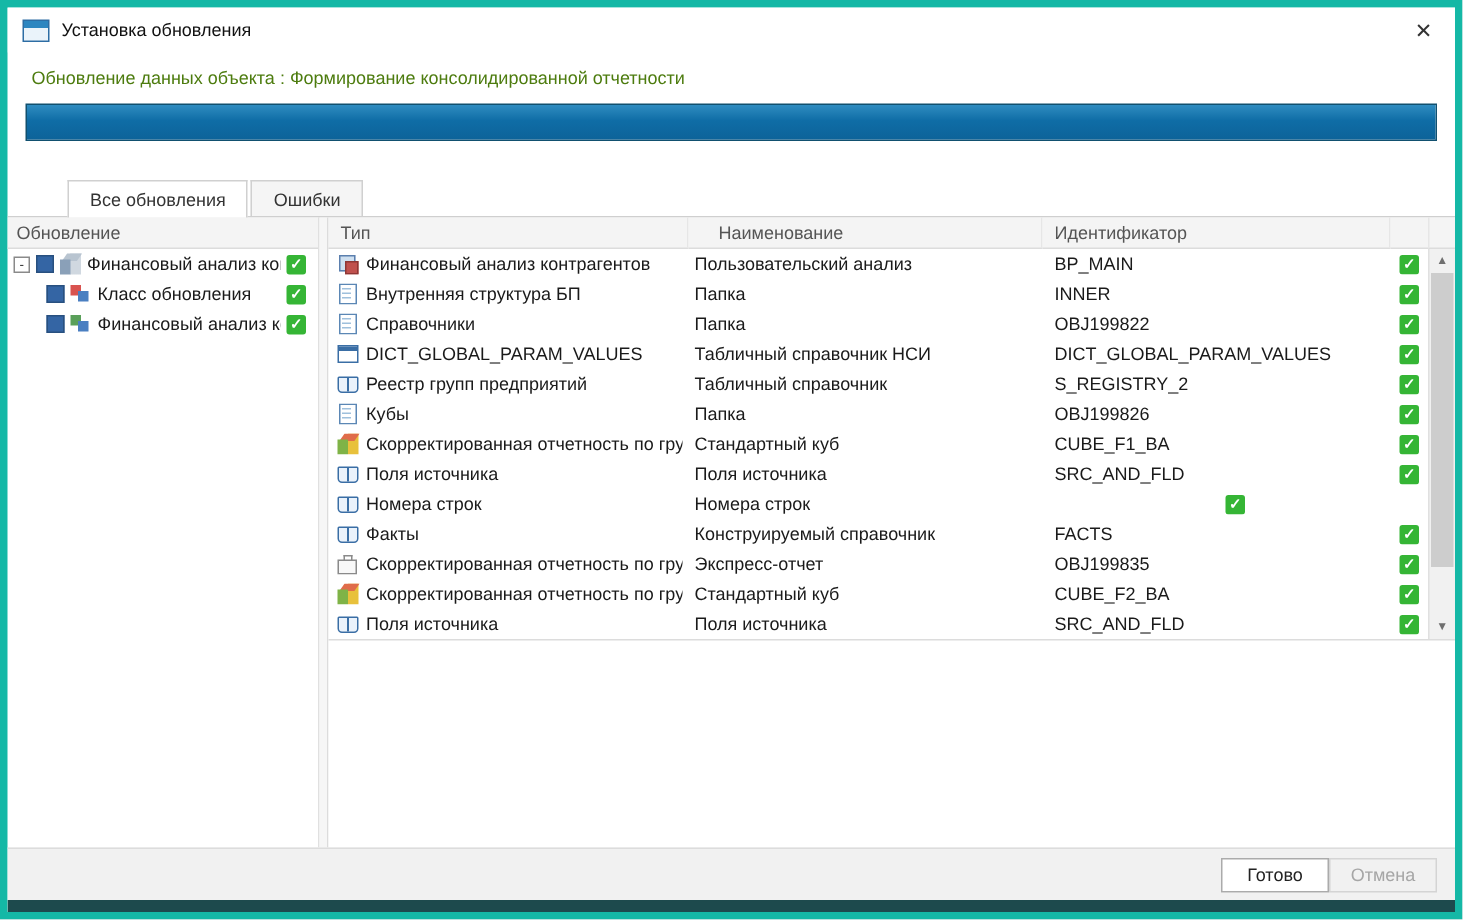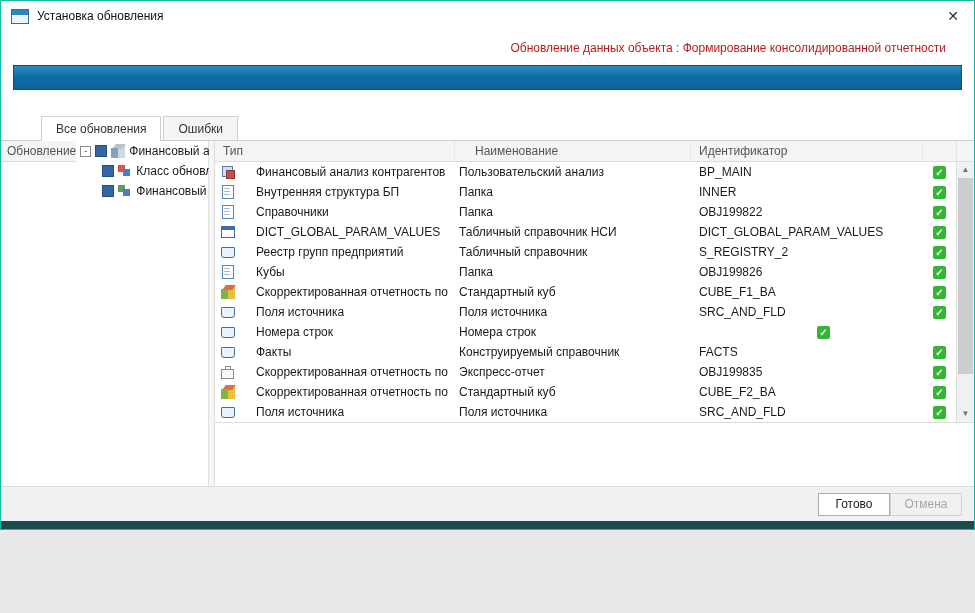--- a/index.html
+++ b/index.html
@@ -1,40 +1,40 @@
 <!DOCTYPE html>
 <html><head>
 <meta charset="utf-8">
 <style>
   html,body{margin:0;padding:0;background:#e8e8e8;}
   body{width:975px;height:613px;font-family:"Liberation Sans",sans-serif;font-size:12px;color:#1a1a1a;}
-  .window{box-sizing:border-box;width:975px;height:530px;border:1px solid #14b8a6;background:#fff;display:flex;flex-direction:column;overflow:hidden;}
+  .window{box-sizing:border-box;width:975px;height:613px;border:5px solid #14b8a6;background:#fff;display:flex;flex-direction:column;overflow:hidden;}
 
   
   .titlebar{height:30px;display:flex;align-items:center;padding:0 10px;background:#fff;flex:0 0 auto;}
   .app-icon{width:16px;height:13px;border:1px solid #2d6da4;background:linear-gradient(#2d86c0 35%,#eaf3fa 35%);margin-right:8px;flex:0 0 auto;}
   .title{font-size:12px;color:#111;}
   .close-btn{margin-left:auto;width:22px;text-align:center;font-size:14px;color:#333;cursor:pointer;line-height:22px;}
 
   
-  .subtitle{padding:10px 28px 10px;color:#b91c1c;flex:0 0 auto;text-align:right;}
+  .subtitle{padding:10px 16px 10px;color:#4d7c0f;flex:0 0 auto;}
   .progress{margin:0 12px;height:23px;border:1px solid #11506f;background:#e6e6e6;flex:0 0 auto;}
   .progress-fill{height:100%;background:linear-gradient(#2f8cc0,#0f6da6 45%,#0d6399);}
 
   
   .tabs{margin-top:26px;padding-left:12px;display:flex;position:relative;z-index:2;flex:0 0 auto;margin-left:28px;}
   .tab{padding:5px 14px 4px;border:1px solid #d0d0d0;border-bottom:none;background:#f5f5f5;color:#333;margin-right:2px;cursor:pointer;}
   .tab.active{background:#fff;margin-bottom:-1px;padding-bottom:5px;}
 
   
   .content{flex:1;display:flex;border-top:1px solid #cfcfcf;min-height:0;}
   .pane-header{height:21px;box-sizing:border-box;background:#f4f4f4;border-bottom:1px solid #dcdcdc;color:#555;display:flex;align-items:center;}
 
   
-  .tree-pane{width:207px;flex:0 0 auto;display:flex;border-right:1px solid #e0e0e0;}
+  .tree-pane{width:207px;flex:0 0 auto;display:flex;flex-direction:column;border-right:1px solid #e0e0e0;}
   .tree-pane .pane-header{padding-left:6px;}
   .tree-body{flex:1;}
   .tree-item{height:20px;display:flex;align-items:center;gap:4px;padding-right:4px;}
   .tree-item.lvl0{padding-left:4px;}
   .tree-item.lvl1{padding-left:26px;}
   .expander{width:9px;height:9px;box-sizing:content-box;border:1px solid #8a8a8a;background:#fff;font-size:9px;line-height:8px;text-align:center;color:#333;flex:0 0 auto;}
   .expander::after{content:"-";}
   .tree-check{width:10px;height:10px;background:#3465a4;border:1px solid #28507f;flex:0 0 auto;}
   .tlabel{flex:1;min-width:0;overflow:hidden;white-space:nowrap;}
   .splitter{width:5px;background:#f6f6f6;border-right:1px solid #dcdcdc;cursor:col-resize;flex:0 0 auto;}
@@ -45,21 +45,21 @@
   .hcell{box-sizing:border-box;border-right:1px solid #e6e6e6;display:flex;align-items:center;overflow:hidden;white-space:nowrap;}
   .h-name{width:236px;padding-left:20px;}
   .h-type{width:240px;padding-left:8px;}
   .h-id{width:232px;padding-left:8px;}
   .h-status{flex:1;border-right:none;}
   .scroll-corner{width:17px;background:#f4f4f4;border-bottom:1px solid #dcdcdc;border-left:1px solid #e6e6e6;flex:0 0 auto;}
   .table-area{display:flex;height:260px;flex:0 0 auto;}
   .rows{flex:1;min-width:0;overflow:hidden;background:#fff;}
   .trow{height:20px;display:flex;align-items:center;}
   .cell{box-sizing:border-box;overflow:hidden;white-space:nowrap;display:flex;align-items:center;}
-  .c-name{width:236px;padding-left:6px;gap:21px;}
+  .c-name{width:236px;padding-left:6px;gap:5px;}
   .c-type{width:240px;padding-left:8px;}
   .c-id{width:232px;padding-left:8px;}
   .c-status{flex:1;justify-content:center;}
 
   
   .vscroll{width:17px;flex:0 0 auto;background:#f1f1f1;border-left:1px solid #e0e0e0;display:flex;flex-direction:column;align-items:center;}
   .scroll-arrow{height:16px;width:100%;text-align:center;font-size:8px;line-height:16px;color:#6f6f6f;cursor:pointer;}
   .scroll-track{flex:1;width:100%;position:relative;}
   .scroll-thumb{position:absolute;top:0;left:1px;right:1px;height:86%;background:#cdcdcd;cursor:pointer;}
 

